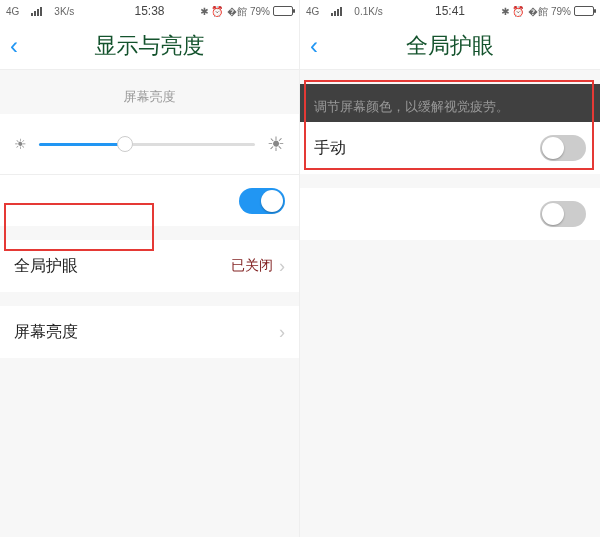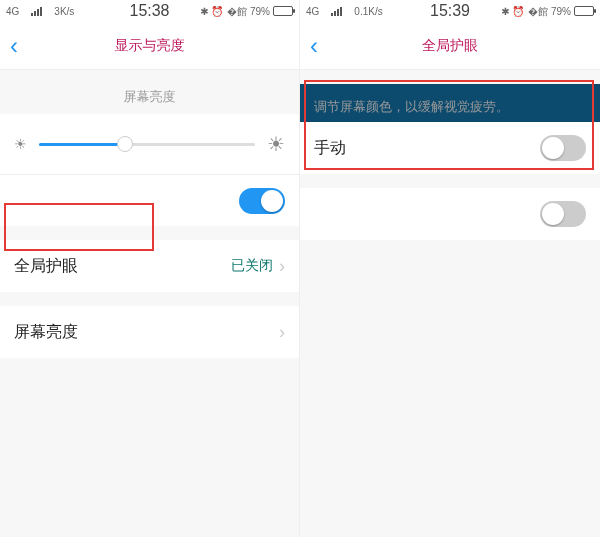--- a/index.html
+++ b/index.html
@@ -25,21 +25,21 @@
     display: flex;
     align-items: center;
     font-size: 10px;
     color: #666;
     padding: 0 6px;
     position: relative;
   }
   .statusbar .sb-left { display: flex; align-items: center; gap: 12px; }
   .statusbar .sb-center {
     position: absolute; left: 50%; transform: translateX(-50%);
-    font-size: 16px; color: #444;
+    font-size: 12px; color: #444;
   }
   .statusbar .sb-right { margin-left: auto; display: flex; align-items: center; gap: 3px; }
   .sigbars { display: inline-flex; align-items: flex-end; gap: 1px; }
   .sigbars span { width: 2px; background: #555; display: inline-block; }
   .sigbars span:nth-child(1){height:3px}
   .sigbars span:nth-child(2){height:5px}
   .sigbars span:nth-child(3){height:7px}
   .sigbars span:nth-child(4){height:9px}
   .batt { width: 20px; height: 10px; border:1px solid #555; border-radius:2px; position:relative; }
   .batt::after { content:""; position:absolute; right:-3px; top:2px; width:2px; height:4px; background:#555; border-radius:1px;}
@@ -56,22 +56,22 @@
   .back {
     color: #2196f3;
     font-size: 24px;
     width: 24px;
     cursor: pointer;
   }
   .navtitle {
     position: absolute;
     left: 50%;
     transform: translateX(-50%);
-    font-size: 14px;
-    color: #be185d;
+    font-size: 22px;
+    color: #14532d;
     font-weight: 500;
   }
   .section-label {
     font-size: 13px;
     color: #999;
     padding: 18px 14px 8px;
     text-align: center;
   }
   .slider-row {
     background: #fff;
@@ -100,21 +100,21 @@
     height: 52px;
     display: flex;
     align-items: center;
     padding: 0 14px;
     font-size: 16px;
     color: #222;
     border-top: 1px solid #eee;
   }
   .row.first { border-top: none; }
   .row .spacer { flex: 1; }
-  .row .value { color: #0f766e; font-size: 14px; margin-right: 6px; }
+  .row .value { color: #7f1d1d; font-size: 14px; margin-right: 6px; }
   .row .chev { color: #ccc; font-size: 18px; }
   .gap { height: 14px; }
   .toggle {
     width: 46px; height: 26px; border-radius: 13px;
     position: relative;
   }
   .toggle .knob {
     width: 22px; height: 22px; background:#fff; border-radius:50%;
     position:absolute; top:2px;
     box-shadow: 0 1px 2px rgba(0,0,0,0.3);
@@ -122,21 +122,21 @@
   .toggle.on { background:#2196f3; }
   .toggle.on .knob { right:2px; }
   .toggle.off { background:#ccc; }
   .toggle.off .knob { left:2px; }
   .highlight {
     border: 2.5px solid #e53935;
     position: absolute;
     pointer-events: none;
   }
   .hint-row {
-    background:#0c4a6e;
+    background:#404040;
     padding: 14px 14px 6px;
     font-size: 13px;
     color:#999;
     border-top: 1px solid #eee;
   }
   .white-group { background:#fff; }
   .screen.right .hint-row { border-top: none; }
 </style>
 </head>
 <body>
@@ -213,21 +213,21 @@
     <div class="sb-left">
       <span>4G</span>
       <span class="sigbars">
           <span></span>
           <span></span>
           <span></span>
           <span></span>
         </span>
       <span>0.1K/s</span>
     </div>
-    <div class="sb-center">15:39</div>
+    <div class="sb-center">15:41</div>
     <div class="sb-right">
       <span>✱</span>
       <span>⏰</span>
       <span>�館</span>
       <span>79%</span>
       <span class="batt"><span class="fill"></span></span>
     </div>
   </div>
 
   <div class="navbar">

